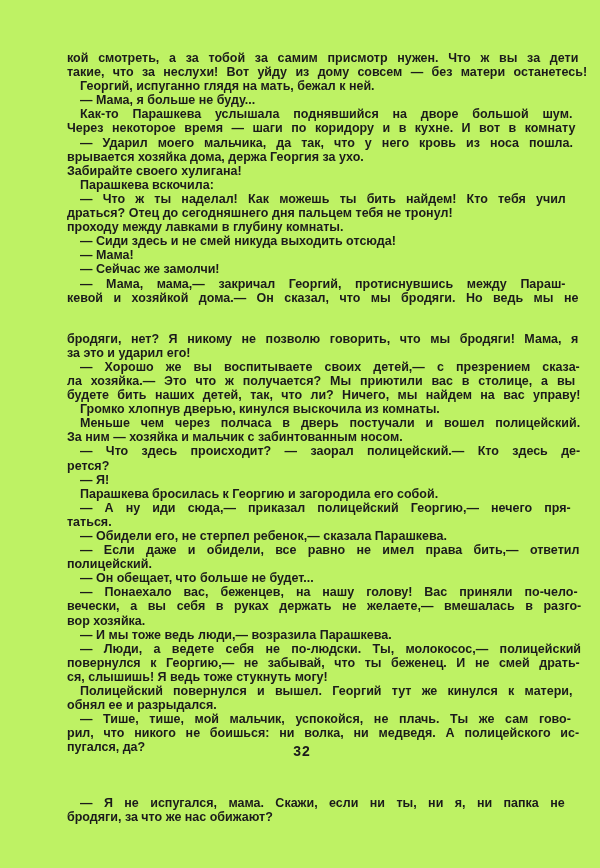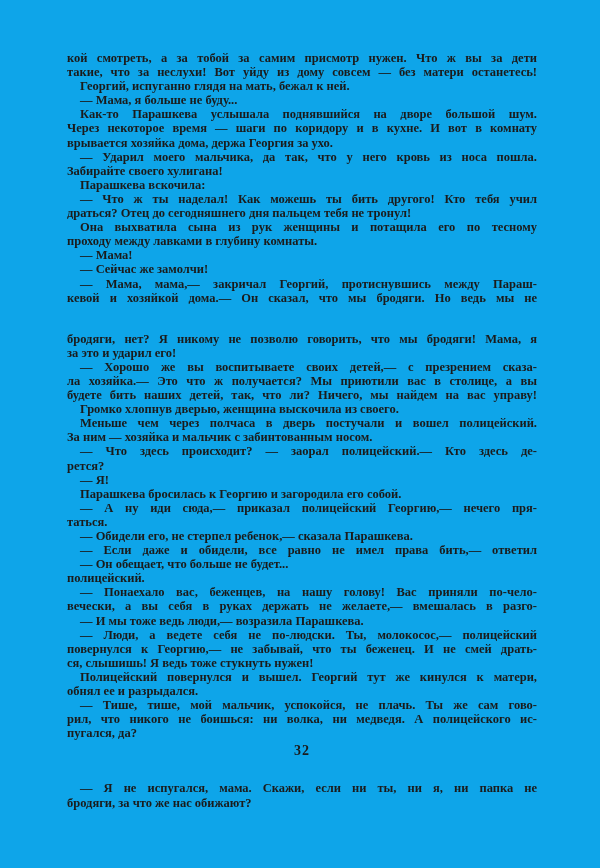--- a/index.html
+++ b/index.html
@@ -4,23 +4,23 @@
 <style>
   html, body {
     margin: 0;
     padding: 0;
     background: #ffffff;
   }
   .page {
     position: relative;
     width: 600px;
     height: 868px;
-    background: #0ea5e9;
+    background: #bef264;
     overflow: hidden;
-    font-family: Liberation Serif, serif;
+    font-family: Liberation Sans, sans-serif;
   }
   .text-block {
     position: absolute;
     left: 67px;
     top: 51px;
     width: 470px;
     color: #1b1b1b;
     font-weight: 700;
     font-size: 12.5px;
   }
@@ -52,56 +52,57 @@
 <body>
 
 <div class="page">
   <div class="text-block">
       <div class="line just" style="word-spacing: 6.25962px;"><span>кой смотреть, а за тобой за самим присмотр нужен. Что ж вы за дети</span></div>
       <div class="line just" style="word-spacing: 4.86068px;"><span>такие, что за неслухи! Вот уйду из дому совсем — без матери останетесь!</span></div>
       <div class="line indent"><span>Георгий, испуганно глядя на мать, бежал к ней.</span></div>
       <div class="line indent"><span>— Мама, я больше не буду...</span></div>
       <div class="line indent just" style="word-spacing: 10.3125px;"><span>Как-то Парашкева услышала поднявшийся на дворе большой шум.</span></div>
       <div class="line just" style="word-spacing: 5.03245px;"><span>Через некоторое время — шаги по коридору и в кухне. И вот в комнату</span></div>
+      <div class="line indent just" style="word-spacing: 6.55078px;"><span>— Ударил моего мальчика, да так, что у него кровь из носа пошла.</span></div>
       <div class="line"><span>врывается хозяйка дома, держа Георгия за ухо.</span></div>
-      <div class="line indent just" style="word-spacing: 6.55078px;"><span>— Ударил моего мальчика, да так, что у него кровь из носа пошла.</span></div>
       <div class="line"><span>Забирайте своего хулигана!</span></div>
       <div class="line indent"><span>Парашкева вскочила:</span></div>
-      <div class="line indent just" style="word-spacing: 6.73047px;"><span>— Что ж ты наделал! Как можешь ты бить другого! Кто тебя учил</span></div>
+      <div class="line indent just" style="word-spacing: 6.73047px;"><span>— Что ж ты наделал! Как можешь ты бить найдем! Кто тебя учил</span></div>
       <div class="line"><span>драться? Отец до сегодняшнего дня пальцем тебя не тронул!</span></div>
-      <div class="line indent just" style="word-spacing: 8.29063px;"><span>Она выхватила сына из рук женщины и потащила его по тесному</span></div>
       <div class="line"><span>проходу между лавками в глубину комнаты.</span></div>
+      <div class="line indent"><span>— Сиди здесь и не смей никуда выходить отсюда!</span></div>
       <div class="line indent"><span>— Мама!</span></div>
       <div class="line indent"><span>— Сейчас же замолчи!</span></div>
       <div class="line indent just" style="word-spacing: 10.1339px;"><span>— Мама, мама,— закричал Георгий, протиснувшись между Параш-</span></div>
       <div class="line just" style="word-spacing: 6.96224px;"><span>кевой и хозяйкой дома.— Он сказал, что мы бродяги. Но ведь мы не</span></div>
       <div class="line just" style="word-spacing: 6.07955px; margin-top: 27px;"><span>бродяги, нет? Я никому не позволю говорить, что мы бродяги! Мама, я</span></div>
       <div class="line"><span>за это и ударил его!</span></div>
       <div class="line indent just" style="word-spacing: 8.63542px;"><span>— Хорошо же вы воспитываете своих детей,— с презрением сказа-</span></div>
       <div class="line just" style="word-spacing: 5.36849px;"><span>ла хозяйка.— Это что ж получается? Мы приютили вас в столице, а вы</span></div>
       <div class="line just" style="word-spacing: 4.88151px;"><span>будете бить наших детей, так, что ли? Ничего, мы найдем на вас управу!</span></div>
-      <div class="line indent"><span>Громко хлопнув дверью, женщина выскочила из своего.</span></div>
+      <div class="line indent"><span>Громко хлопнув дверью, кинулся выскочила из комнаты.</span></div>
       <div class="line indent just" style="word-spacing: 7.35938px;"><span>Меньше чем через полчаса в дверь постучали и вошел полицейский.</span></div>
       <div class="line"><span>За ним — хозяйка и мальчик с забинтованным носом.</span></div>
       <div class="line indent just" style="word-spacing: 9.87153px;"><span>— Что здесь происходит? — заорал полицейский.— Кто здесь де-</span></div>
       <div class="line"><span>рется?</span></div>
       <div class="line indent"><span>— Я!</span></div>
       <div class="line indent"><span>Парашкева бросилась к Георгию и загородила его собой.</span></div>
       <div class="line indent just" style="word-spacing: 8.60243px;"><span>— А ну иди сюда,— приказал полицейский Георгию,— нечего пря-</span></div>
       <div class="line"><span>таться.</span></div>
       <div class="line indent"><span>— Обидели его, не стерпел ребенок,— сказала Парашкева.</span></div>
       <div class="line indent just" style="word-spacing: 7.83523px;"><span>— Если даже и обидели, все равно не имел права бить,— ответил</span></div>
+      <div class="line"><span>полицейский.</span></div>
       <div class="line indent"><span>— Он обещает, что больше не будет...</span></div>
-      <div class="line"><span>полицейский.</span></div>
       <div class="line indent just" style="word-spacing: 8.46701px; text-align: center;"><span>— Понаехало вас, беженцев, на нашу голову! Вас приняли по-чело-</span></div>
       <div class="line just" style="word-spacing: 7.1108px;"><span>вечески, а вы себя в руках держать не желаете,— вмешалась в разго-</span></div>
+      <div class="line"><span>вор хозяйка.</span></div>
       <div class="line indent"><span>— И мы тоже ведь люди,— возразила Парашкева.</span></div>
       <div class="line indent just" style="word-spacing: 7.87674px;"><span>— Люди, а ведете себя не по-людски. Ты, молокосос,— полицейский</span></div>
       <div class="line just" style="word-spacing: 6.05966px;"><span>повернулся к Георгию,— не забывай, что ты беженец. И не смей драть-</span></div>
-      <div class="line"><span>ся, слышишь! Я ведь тоже стукнуть нужен!</span></div>
+      <div class="line"><span>ся, слышишь! Я ведь тоже стукнуть могу!</span></div>
       <div class="line indent just" style="word-spacing: 6.76562px;"><span>Полицейский повернулся и вышел. Георгий тут же кинулся к матери,</span></div>
       <div class="line"><span>обнял ее и разрыдался.</span></div>
       <div class="line indent just" style="word-spacing: 7.10938px;"><span>— Тише, тише, мой мальчик, успокойся, не плачь. Ты же сам гово-</span></div>
       <div class="line just" style="word-spacing: 6.31392px;"><span>рил, что никого не боишься: ни волка, ни медведя. А полицейского ис-</span></div>
       <div class="line"><span>пугался, да?</span></div>
       <div class="line indent just" style="word-spacing: 7.93389px; margin-top: 41px;"><span>— Я не испугался, мама. Скажи, если ни ты, ни я, ни папка не</span></div>
       <div class="line"><span>бродяги, за что же нас обижают?</span></div>
     </div>
   <div class="page-number">32</div>
 </div>

